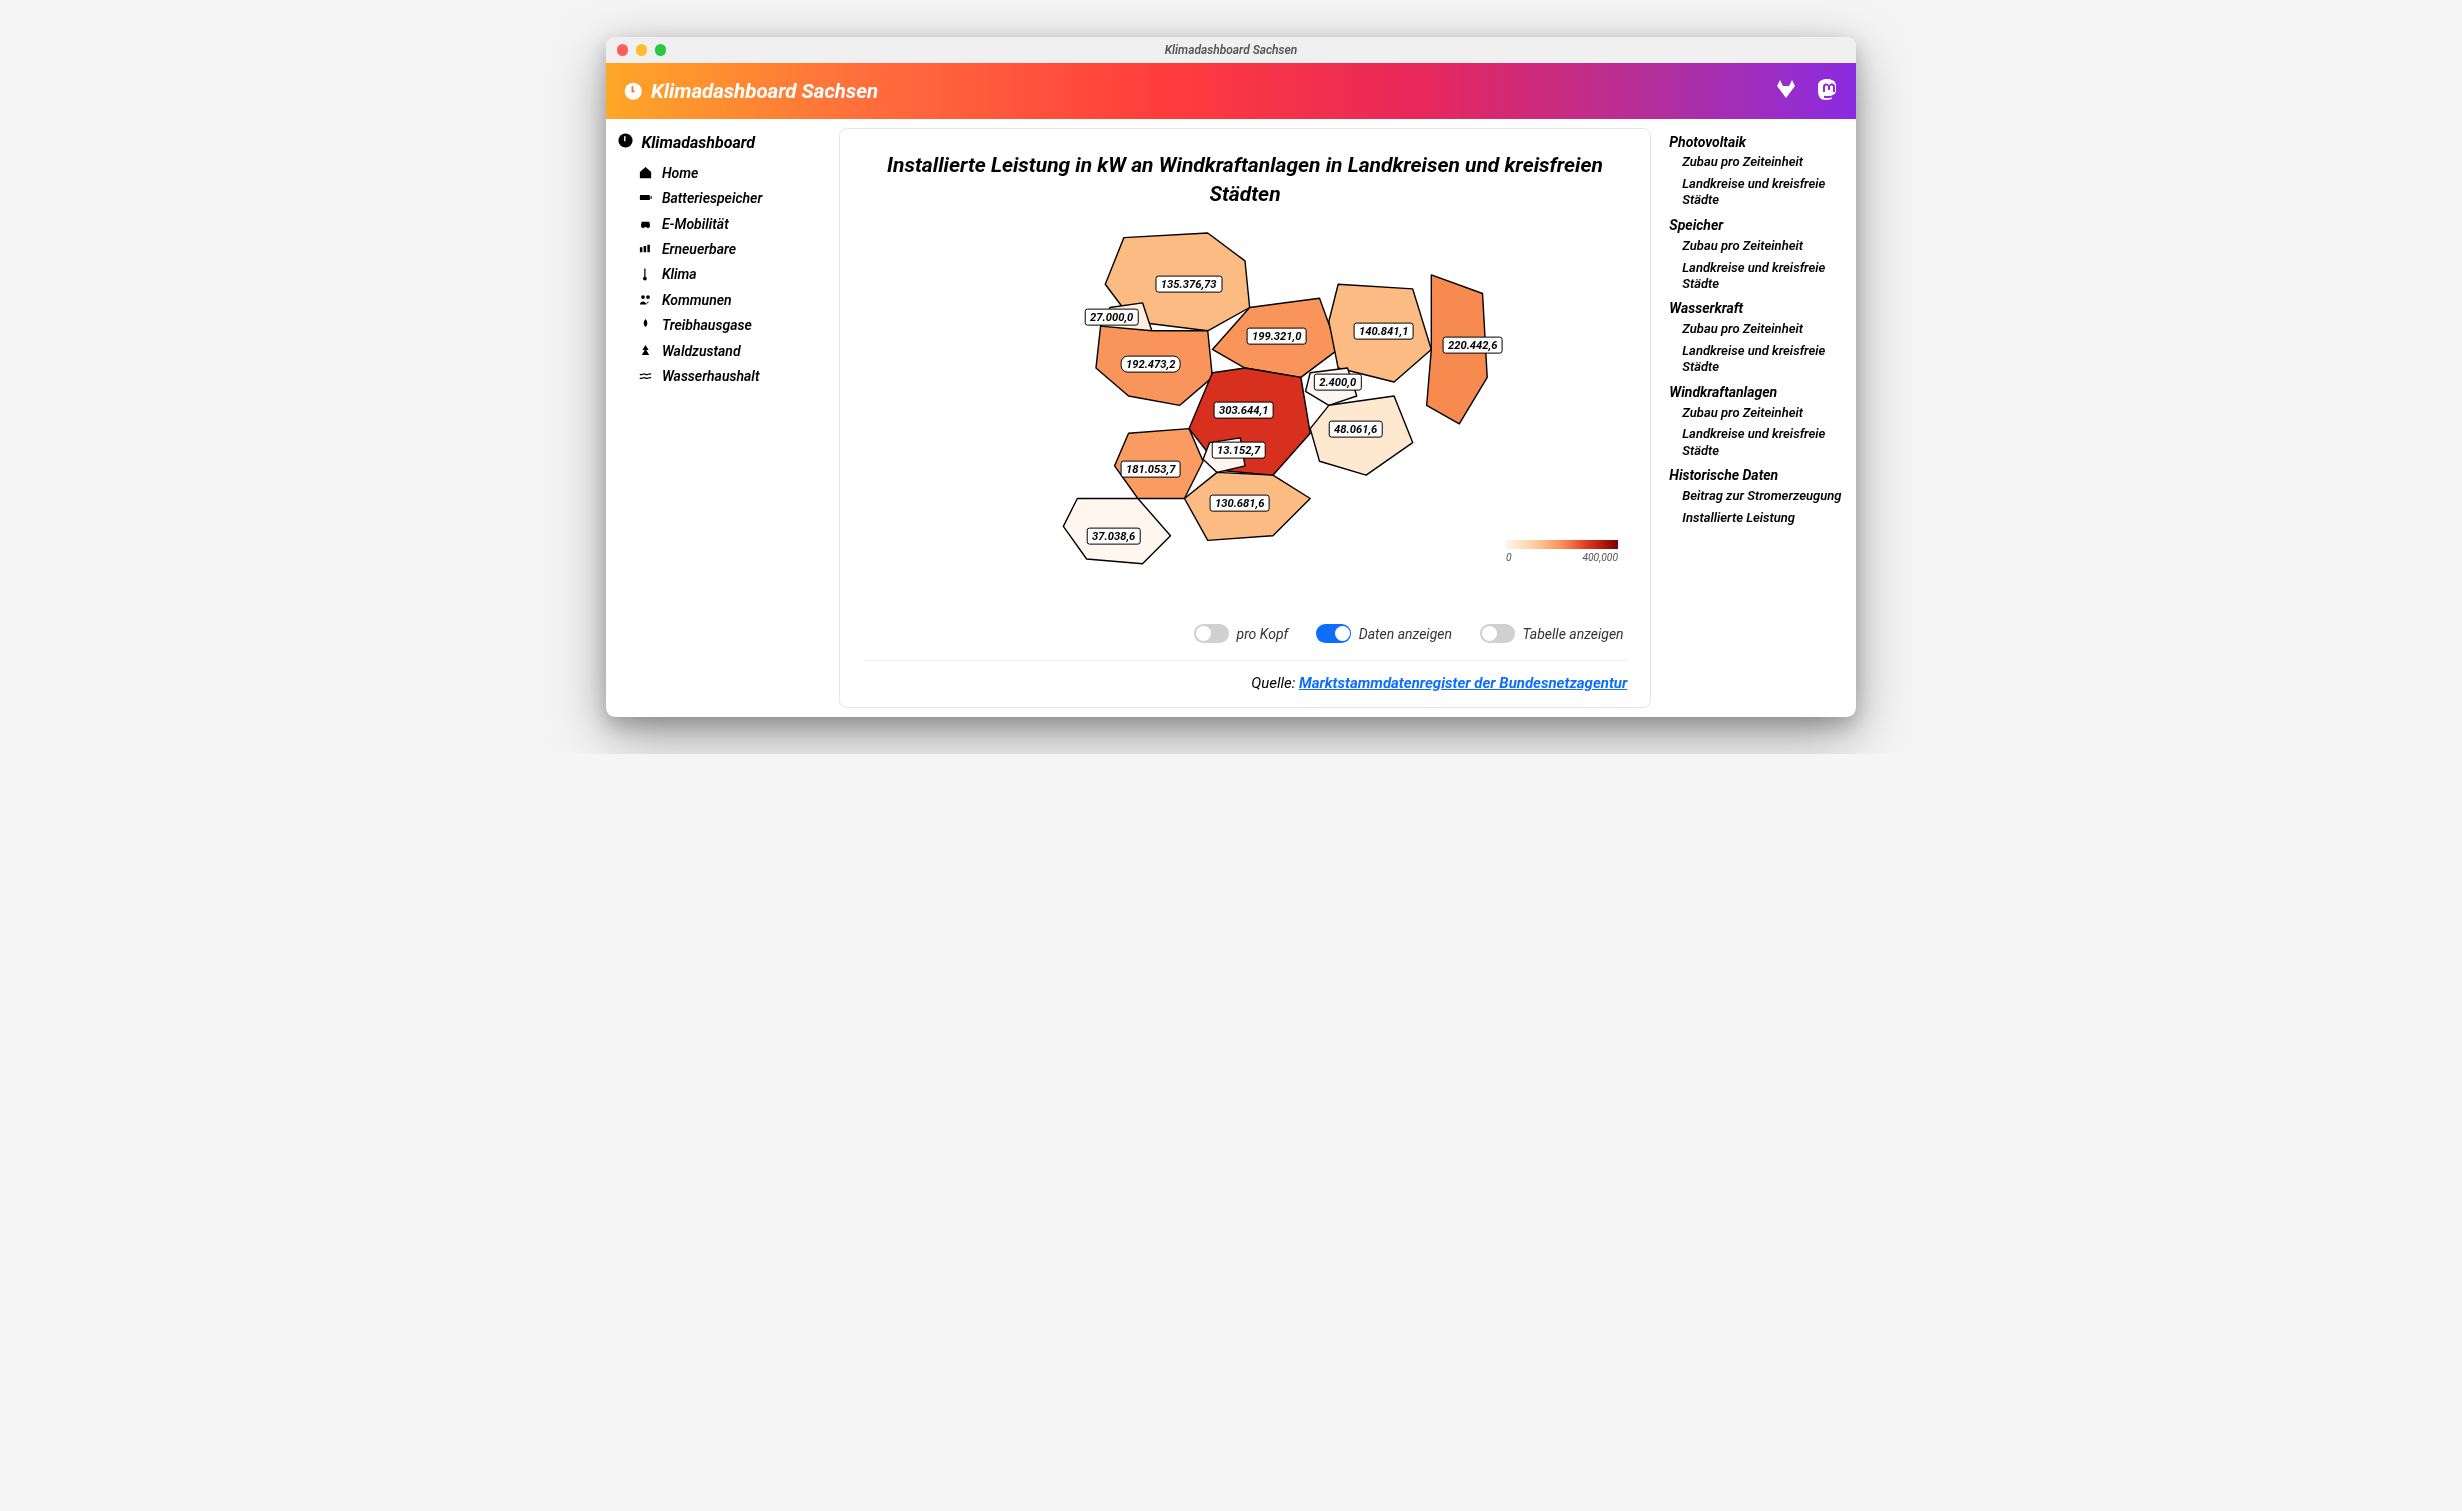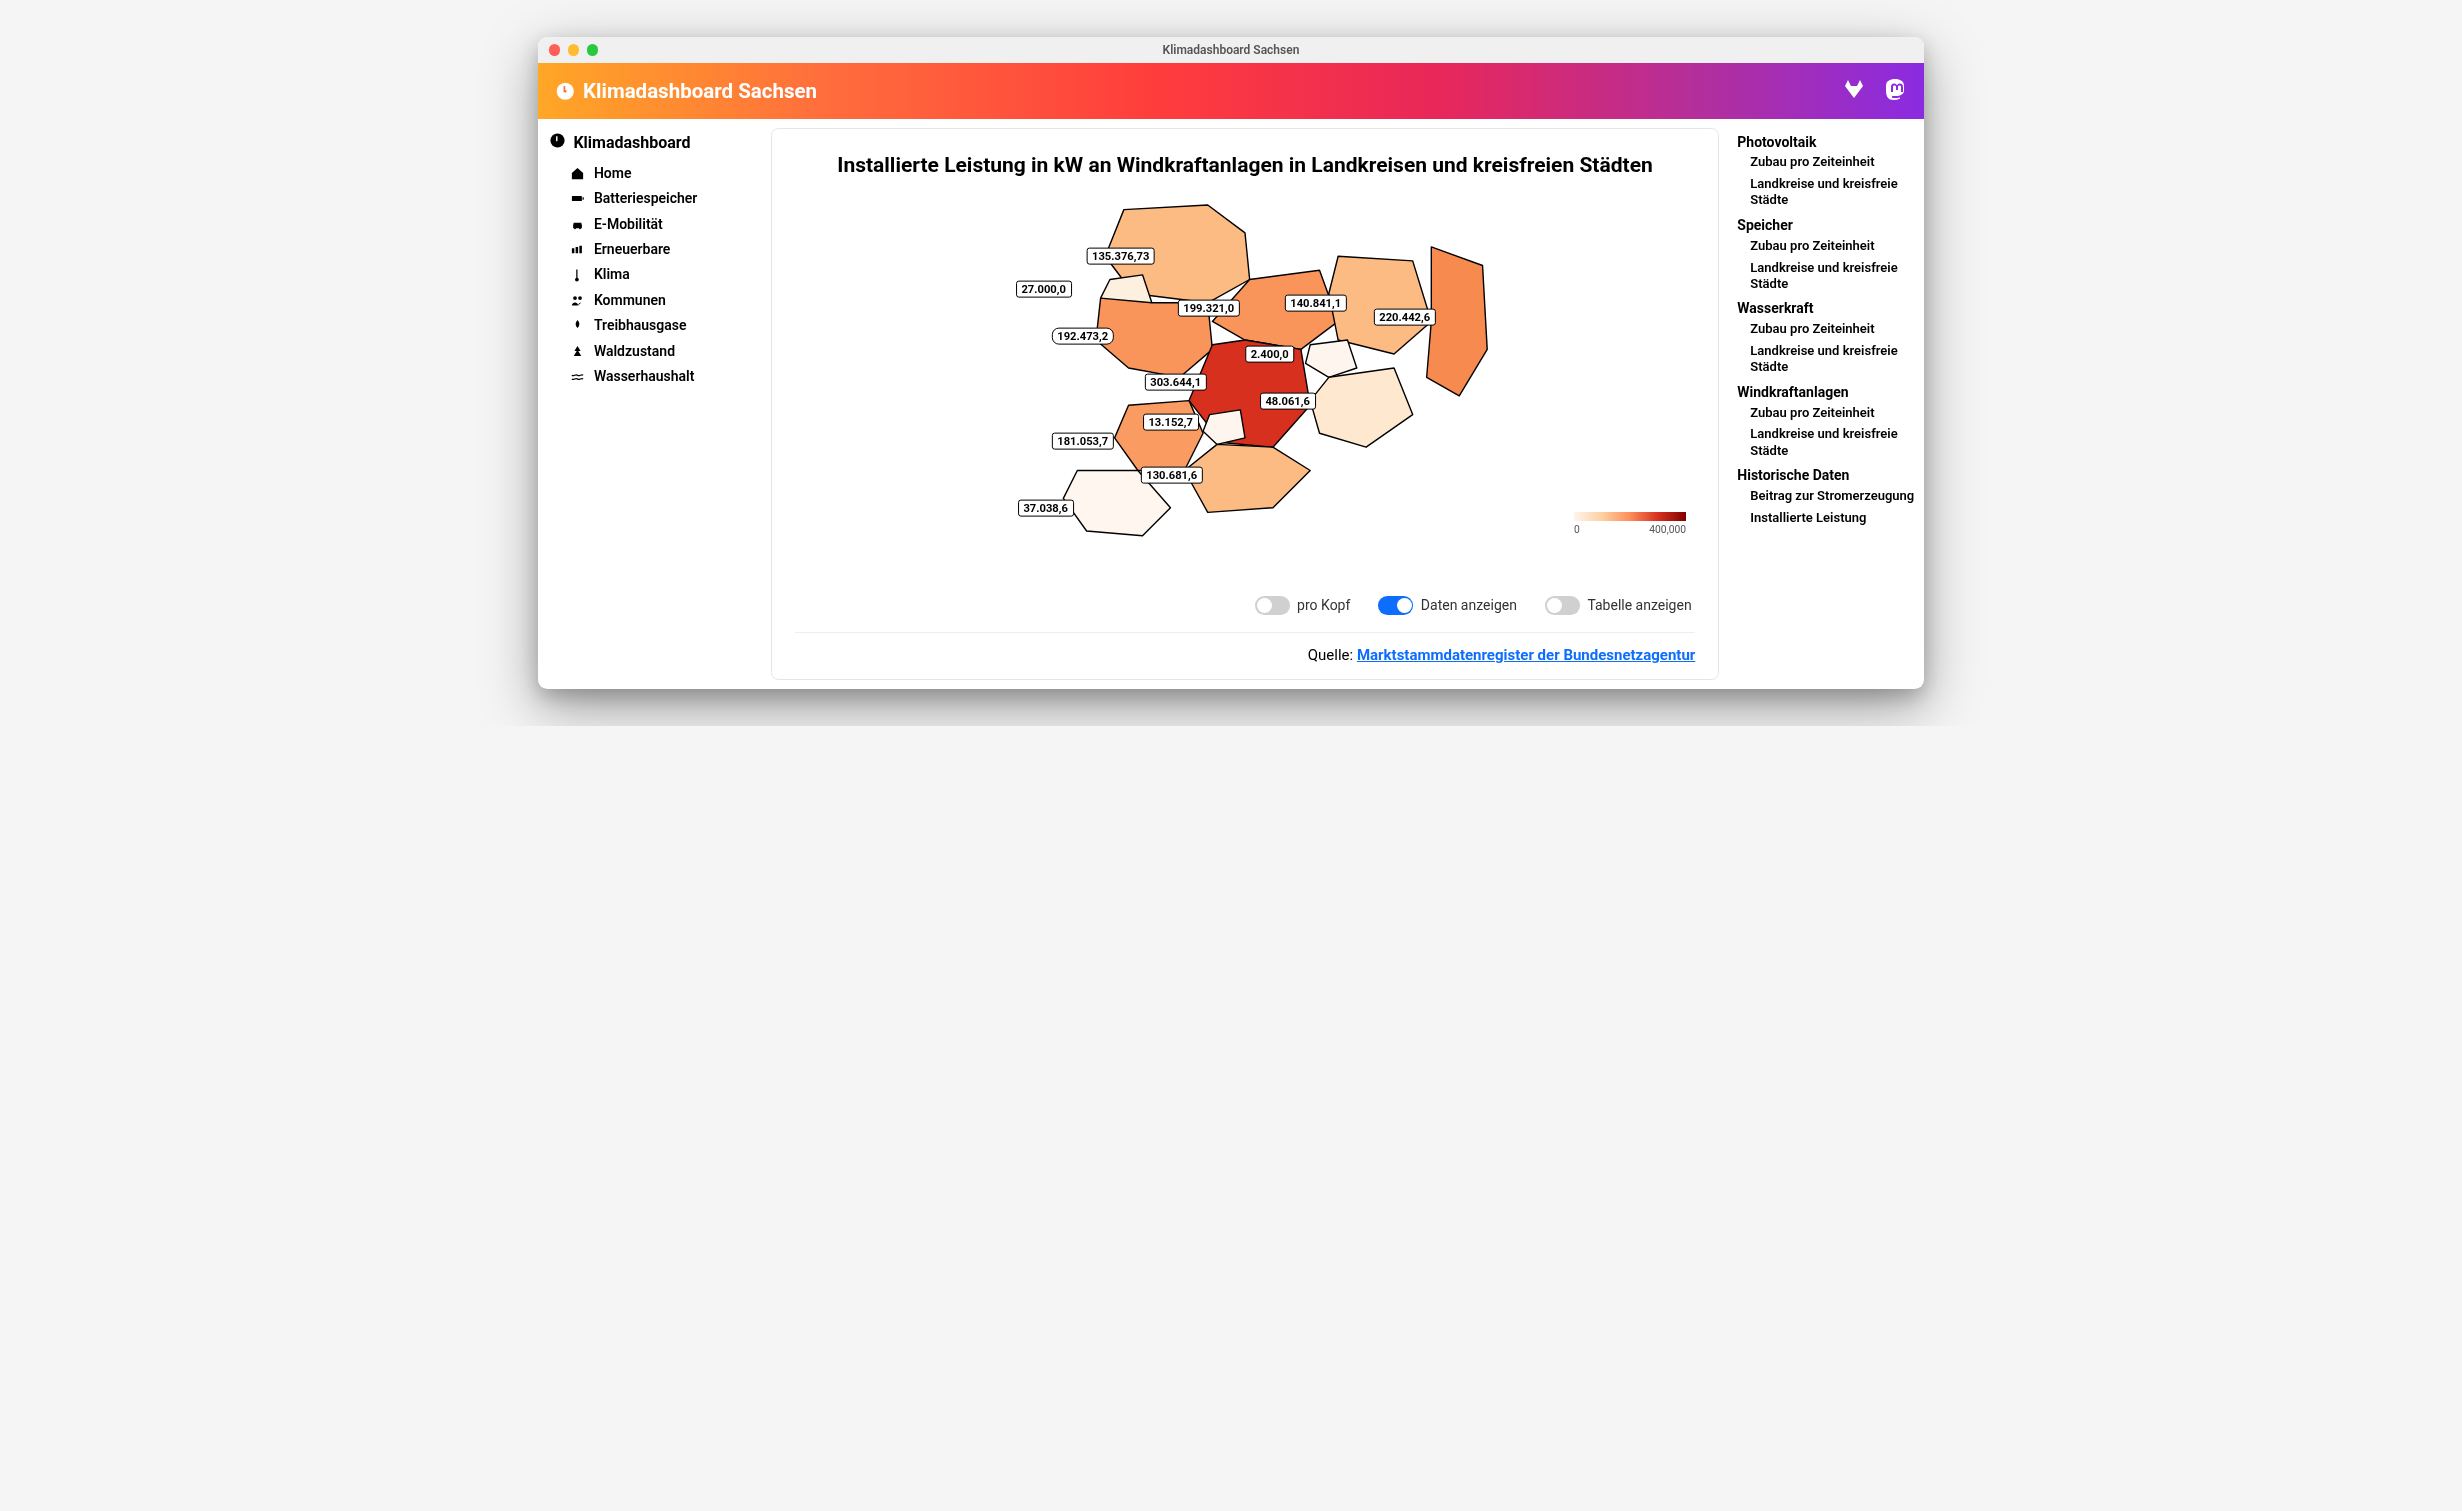--- a/index.html
+++ b/index.html
@@ -5,25 +5,26 @@
 * { box-sizing: border-box; margin: 0; padding: 0; }
 body {
   font-family: -apple-system, BlinkMacSystemFont, "Segoe UI", Roboto, Helvetica, Arial, sans-serif;
   background: #f5f5f5;
   display: flex;
   justify-content: center;
   align-items: flex-start;
   padding: 37px;
 }
 .window {
-  width: 1386px;
+  width: 1250px;
   background: #fff;
   border-radius: 9.3px;
   box-shadow: 0 18.7px 56px rgba(0,0,0,0.35), 0 7.5px 18.7px rgba(0,0,0,0.2);
   overflow: hidden;
+  font-style: italic;
 }
 .titlebar {
   height: 26px;
   background: #f0f0f0;
   display: flex;
   align-items: center;
   padding: 0 11.2px;
   position: relative;
 }
 .traffic { display: flex; gap: 7.5px; }
@@ -61,21 +62,21 @@
   padding: 9px;
 }
 .sidebar-left { padding: 3.7px 5.6px 0 1.9px; }
 .sidebar-left h4 {
   font-size: 16px; font-weight: 700; margin-bottom: 7.5px;
   display: flex; align-items: center; gap: 7.5px;
 }
 .side-list { list-style: none; padding-left: 20.5px; }
 .side-list li {
   font-size: 14px; font-weight: 600; padding: 4.7px 0;
-  display: flex; align-items: flex-end; gap: 7.5px; cursor: pointer;
+  display: flex; align-items: flex-start; gap: 7.5px; cursor: pointer;
 }
 .side-list .ico { width: 17px; display: inline-flex; justify-content: center; }
 
 .card {
   border: 0.9px solid #e5e5e5;
   border-radius: 7.5px;
   padding: 22.4px 22.4px 15px;
   margin: 0 9.3px;
 }
 .card h2 { font-size: 21px; font-weight: 700; text-align: center; margin-bottom: 11.2px; line-height: 1.35; }

